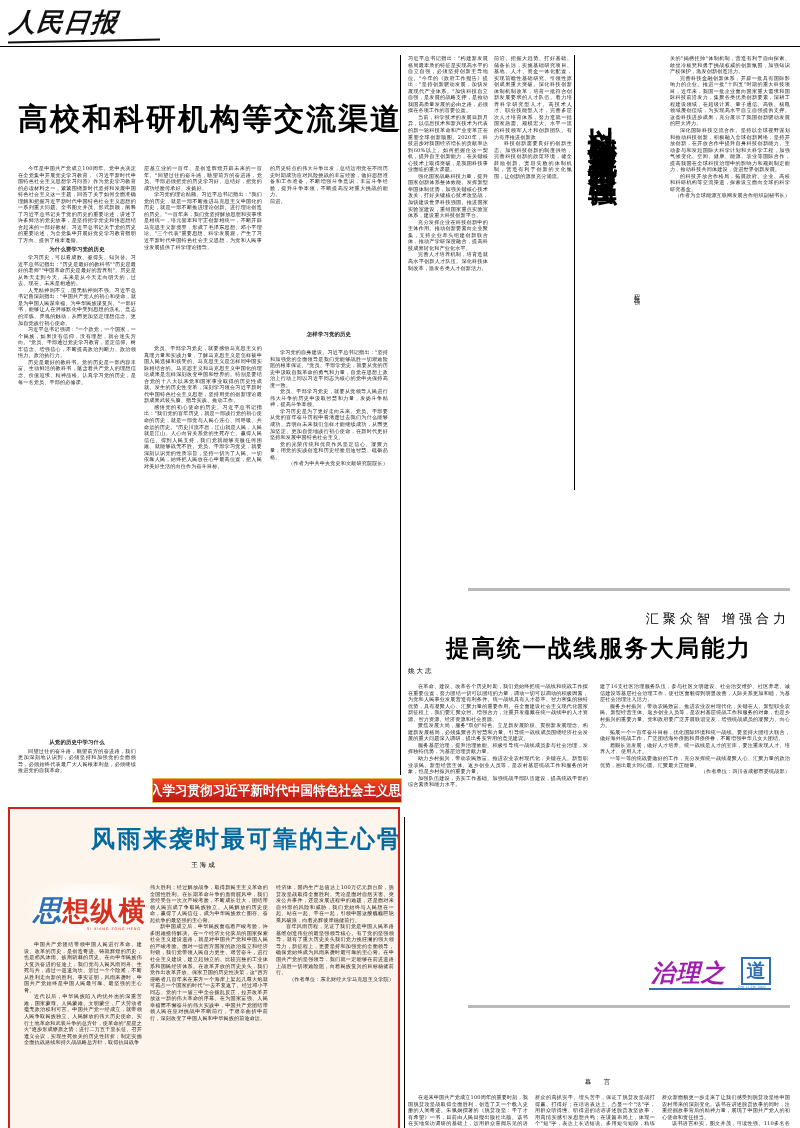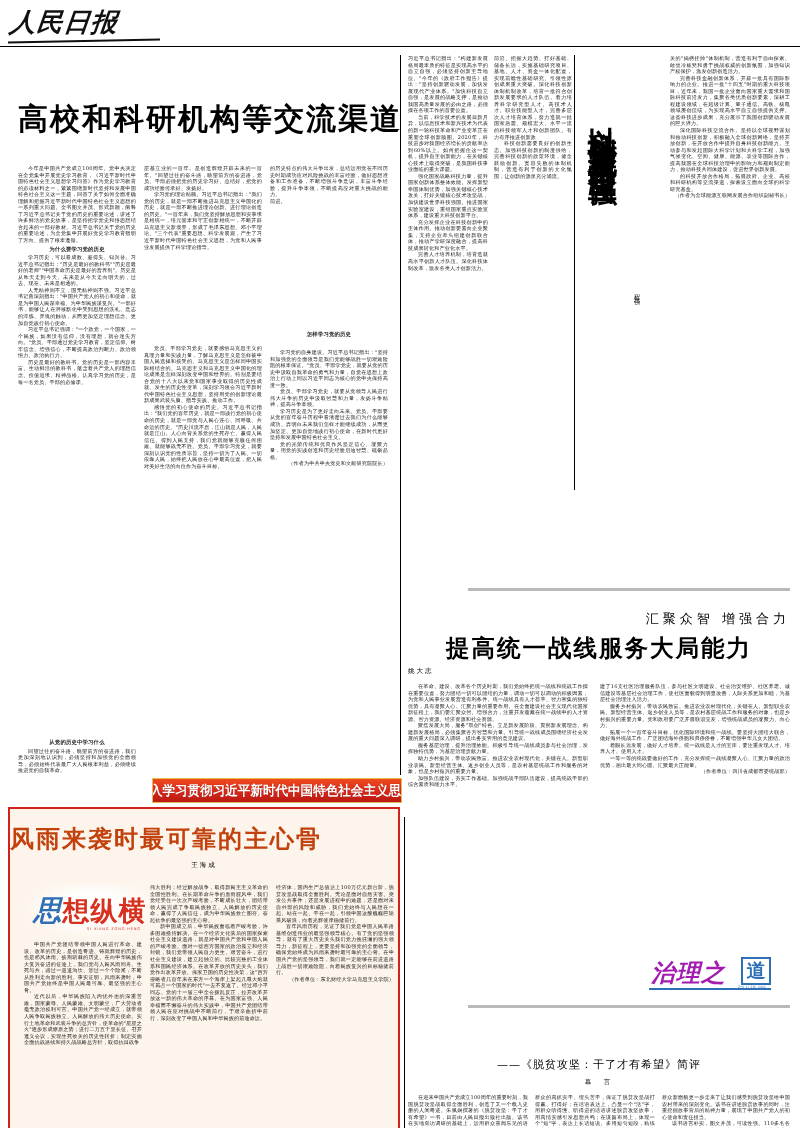--- a/index.html
+++ b/index.html
@@ -123,24 +123,24 @@
   
   .feature-box{
     position:absolute;left:8px;top:760px;width:392px;height:360px;
     border:2.4px solid #d3221a;
     background:#fdf5ec;
     box-sizing:border-box;
     overflow:hidden;
   }
   .feature-headline{
     position:absolute;left:0;top:14px;width:100%;
-    font-weight:bold;font-size:24px;
+    text-align:center;font-weight:bold;font-size:24px;
     letter-spacing:2px;
     font-family:"DejaVu Sans","Liberation Sans",sans-serif;
-    color:#c2410c;white-space:nowrap;
+    color:#0369a1;white-space:nowrap;padding-left:43px;
   }
   .feature-byline{
     position:absolute;left:0;top:52px;width:100%;
     text-align:center;font-size:6.5px;letter-spacing:2px;
     font-family:"DejaVu Serif","Liberation Serif",serif;
   }
   .sxzh-logo{
     position:absolute;left:16px;top:75px;width:128px;height:54px;
     background:radial-gradient(ellipse at 52% 45%, #ffffff 30%, #fdf5ec 72%);
     display:flex;align-items:center;justify-content:center;
@@ -369,21 +369,20 @@
   </div>
 
   <div class="zlzd">
     <span class="cal">治理之</span>
     <span class="dao">道</span>
     <span class="bar"></span>
     <span class="py">ZHI LI ZHI DAO</span>
   </div>
 
   <div class="sep-bar" style="left:468px;top:958px;width:322px;"></div>
-  <div class="a4-sub" style="left:408px;top:1010px;width:382px;">——《脱贫攻坚：干了才有希望》简评</div>
   <div class="a4-byline" style="left:408px;top:1031px;width:382px;">幕　言</div>
 
   <div class="col bodytext" style="left:408px;top:1047px;width:120px;height:78px;">
     <p>在迎来中国共产党成立100周年的重要时刻，我国脱贫攻坚战取得全面胜利，创造了又一个载入史册的人间奇迹。朱佩娴撰著的《脱贫攻坚：干了才有希望》一书，日前由人民日报出版社出版。该书在实地采访调研的基础上，运用群众喜闻乐见的语言讲述脱贫攻坚故事，从群众视角展现了脱贫攻坚取得的巨大成就，是一本生动鲜活的脱贫攻坚纪实作品。</p>
 
   </div>
   <div class="col bodytext" style="left:535px;top:1047px;width:120px;height:78px;">
     <p class="noind">群众的真抓实干、埋头苦干，保证了脱贫攻坚战打得赢、打得好；在话语表达上，凸显一个"活"字，用群众听得懂、听得进的话语讲述脱贫攻坚故事，用真情实感引发思想共鸣；在谋篇布局上，体现一个"短"字，表达上长话短说、多用短句短段，精练的文字、紧凑的结构，使全书干净利落、言简意赅。</p>
 
   </div>

